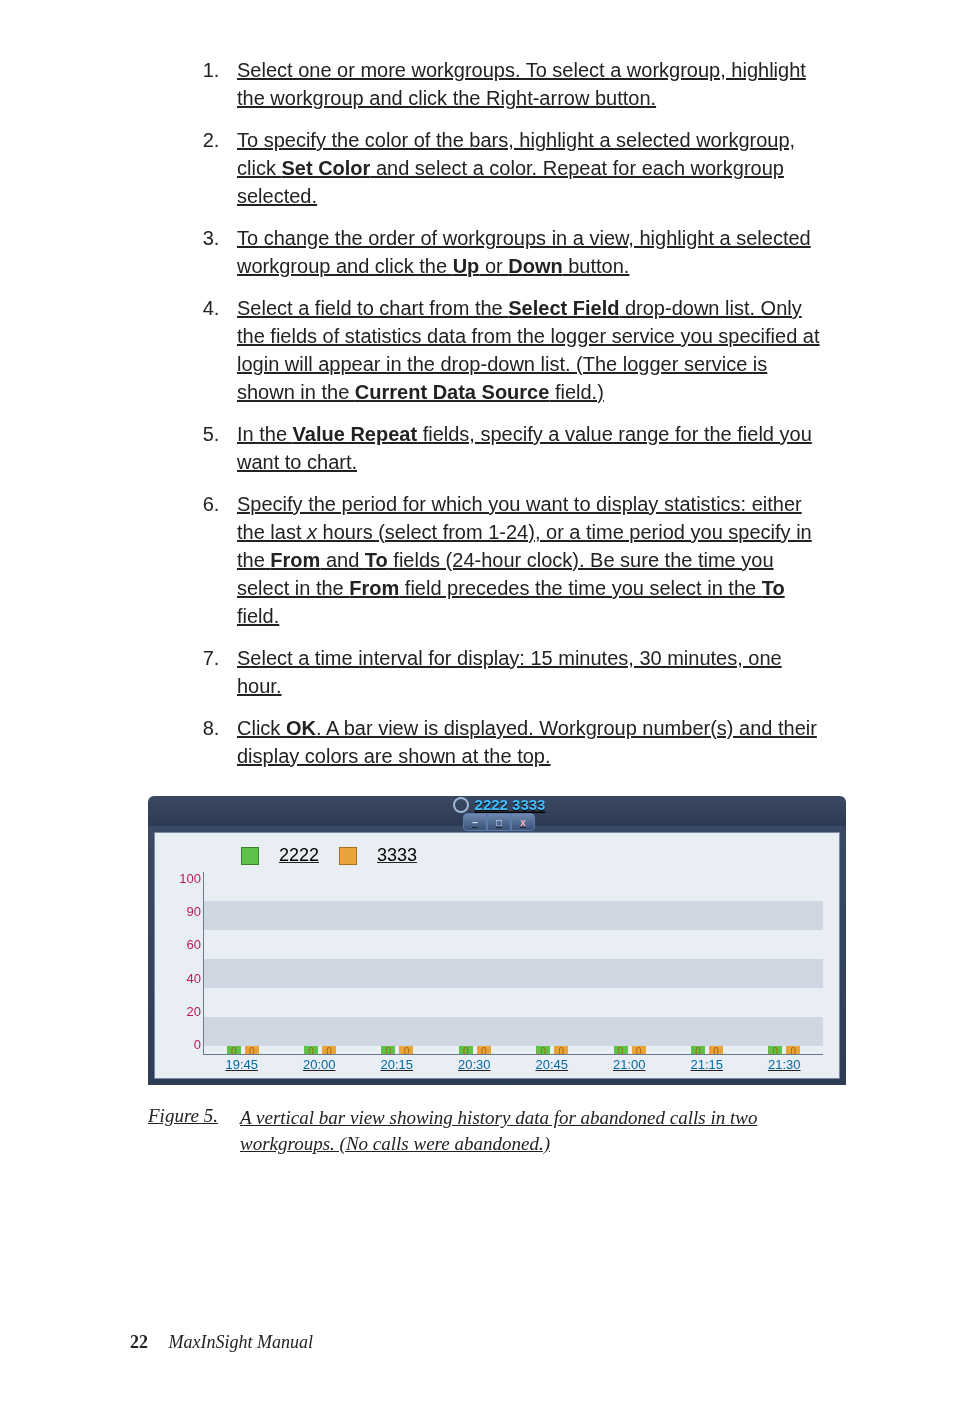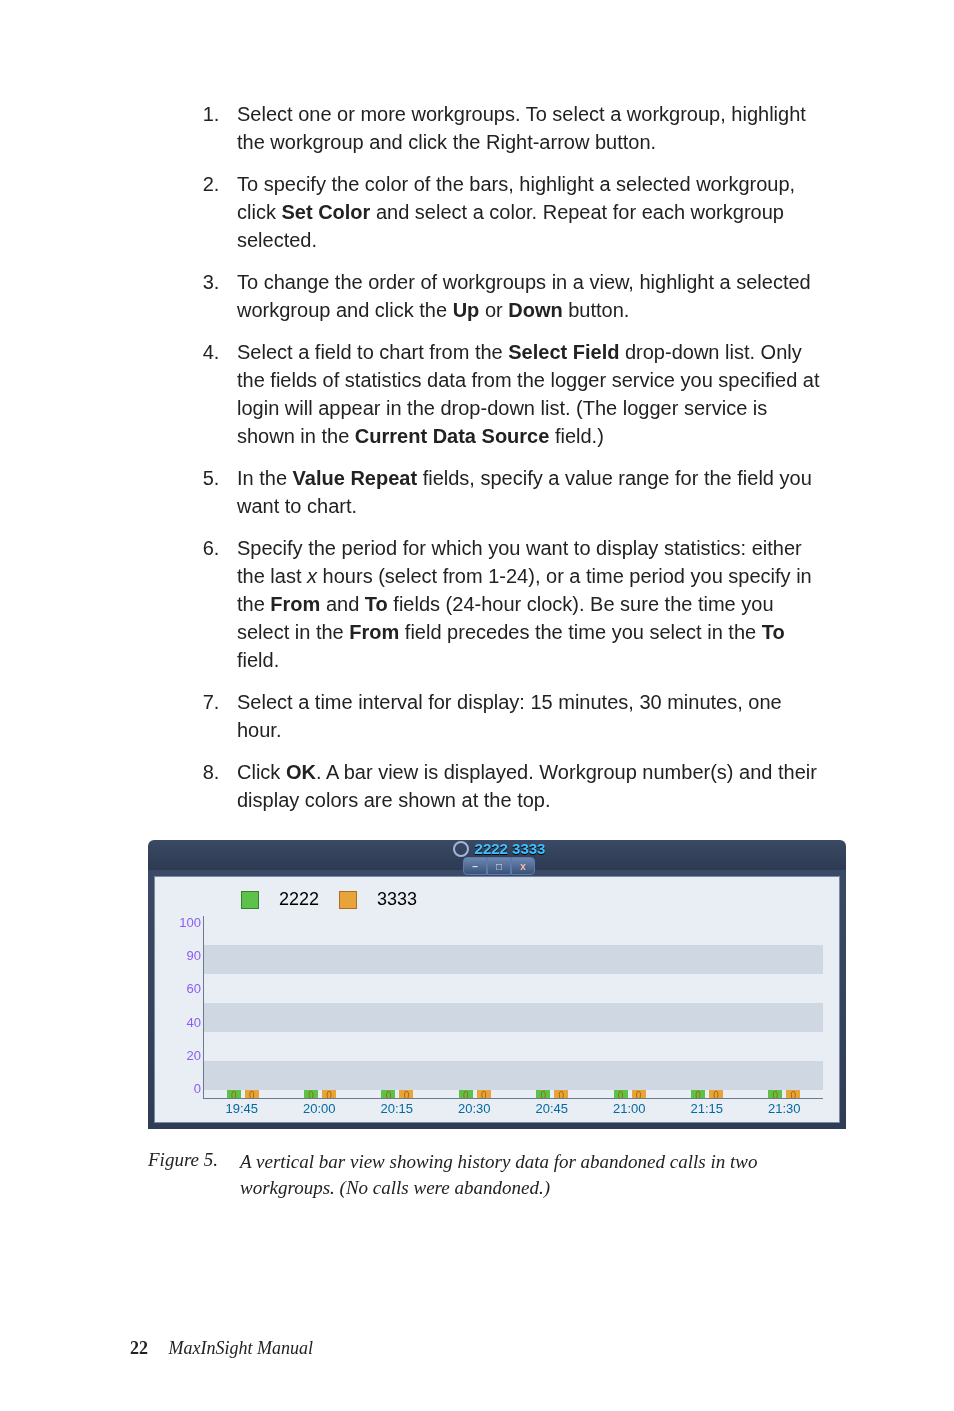--- a/index.html
+++ b/index.html
@@ -7,21 +7,22 @@
     padding: 0;
     background: #fff;
     font-family: Verdana, Geneva, sans-serif;
     color: #222;
   }
   .page {
     width: 954px;
     height: 1411px;
     position: relative;
     box-sizing: border-box;
-    padding: 100px 130px 80px 130px;
+    padding: 56px 130px 80px 130px;
+    text-decoration: underline;
   }
   ol.steps {
     margin: 0;
     padding-left: 95px;
     font-size: 20px;
     line-height: 1.4;
   }
   ol.steps > li {
     margin-bottom: 14px;
     padding-left: 12px;
@@ -111,21 +112,21 @@
     height: 29px;
   }
   .yticks {
     position: absolute;
     left: 4px; top: 0; bottom: 20px;
     width: 34px;
     display: flex; flex-direction: column; justify-content: space-between;
     align-items: flex-end;
     font-family: Arial, sans-serif;
     font-size: 13px;
-    color: #8b5cf6;
+    color: #be185d;
   }
   .ytick { height: 14px; line-height: 14px; }
   .xticks {
     display: flex;
     margin-left: 40px; margin-right: 8px;
     margin-top: 2px;
     font-family: Arial, sans-serif;
     font-size: 13px; color: #0369a1;
   }
   .xtick { flex: 1; text-align: center; }
@@ -154,21 +155,21 @@
     font-family: "Times New Roman", Times, serif;
     font-size: 19px;
     font-style: italic;
     display: flex;
     gap: 22px;
   }
   .caption .ctext { max-width: 560px; line-height: 1.35; }
   .footer {
     position: absolute;
     left: 130px;
-    bottom: 52px;
+    bottom: 58px;
     font-family: "Times New Roman", Times, serif;
     font-size: 18px;
   }
   .footer .pg { font-weight: 700; margin-right: 16px; }
   .footer .doc { font-style: italic; }
 </style>
 </head>
 <body>
 
 <div class="page">

